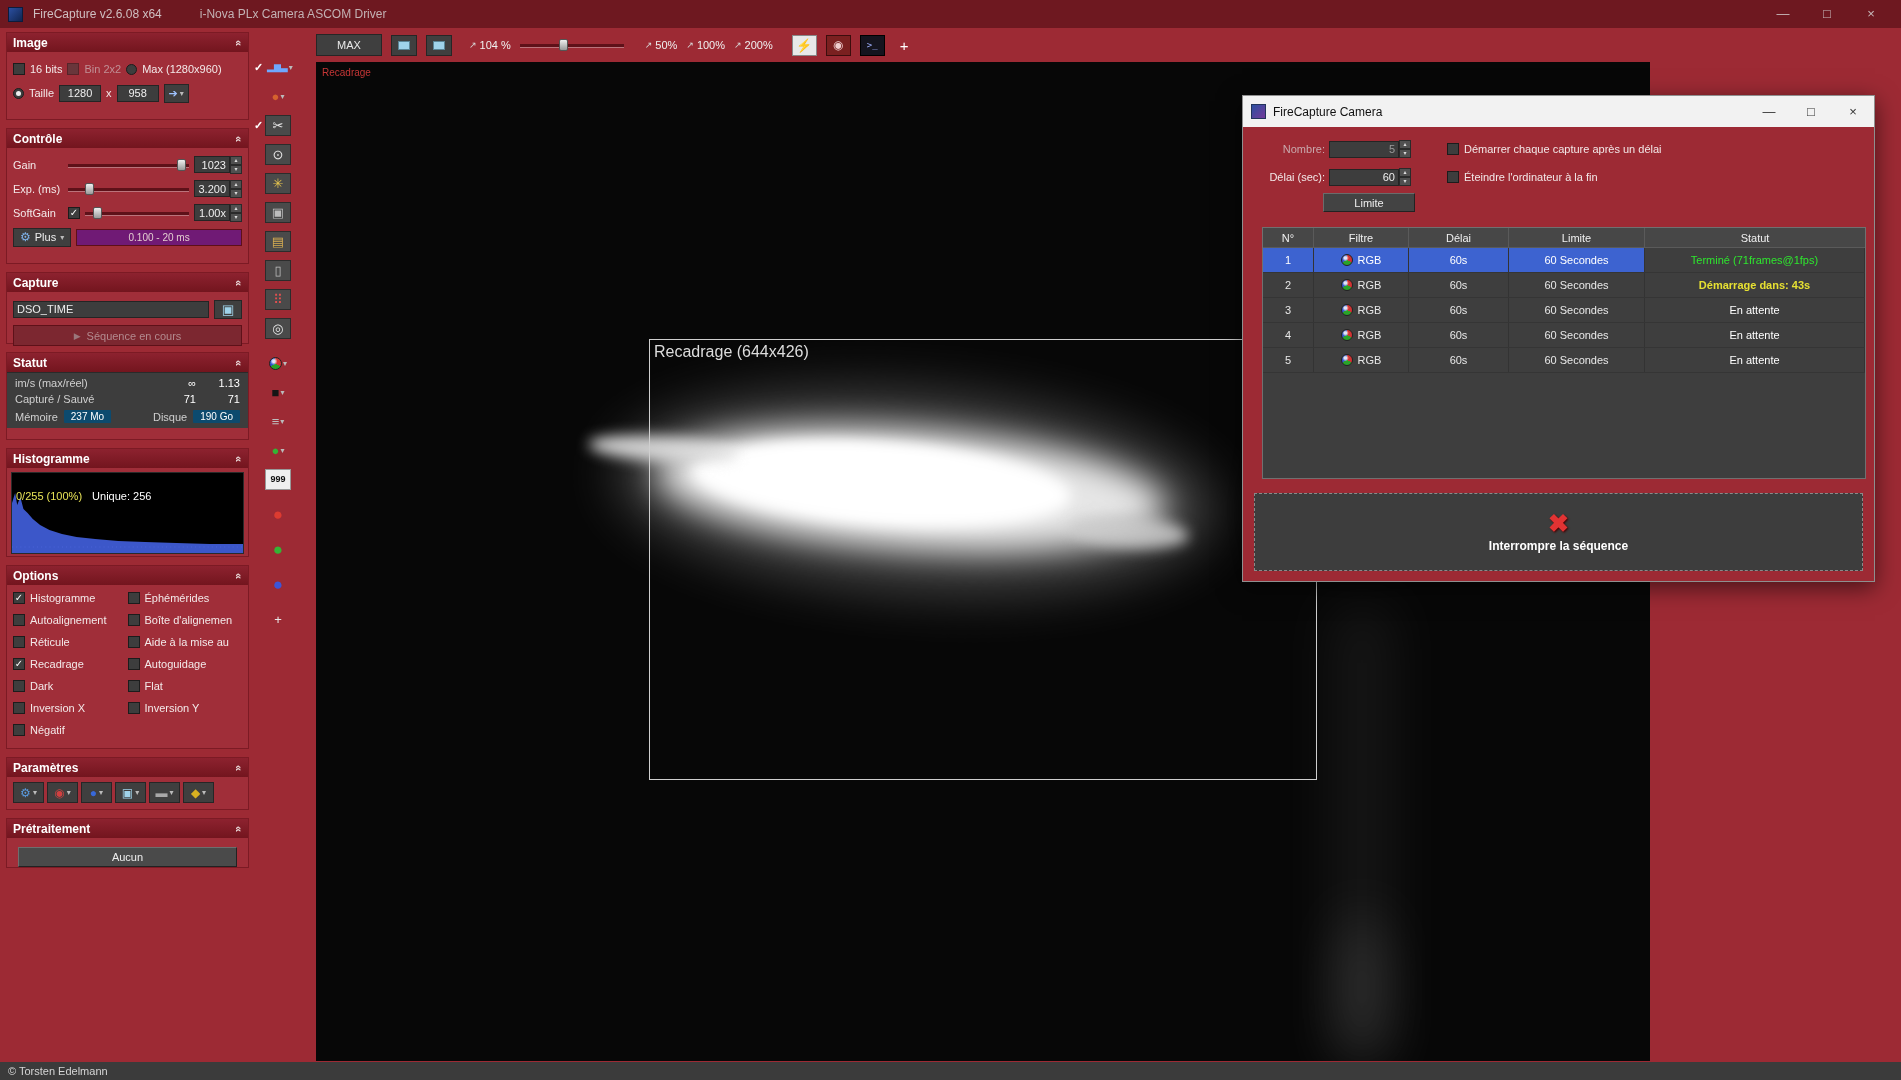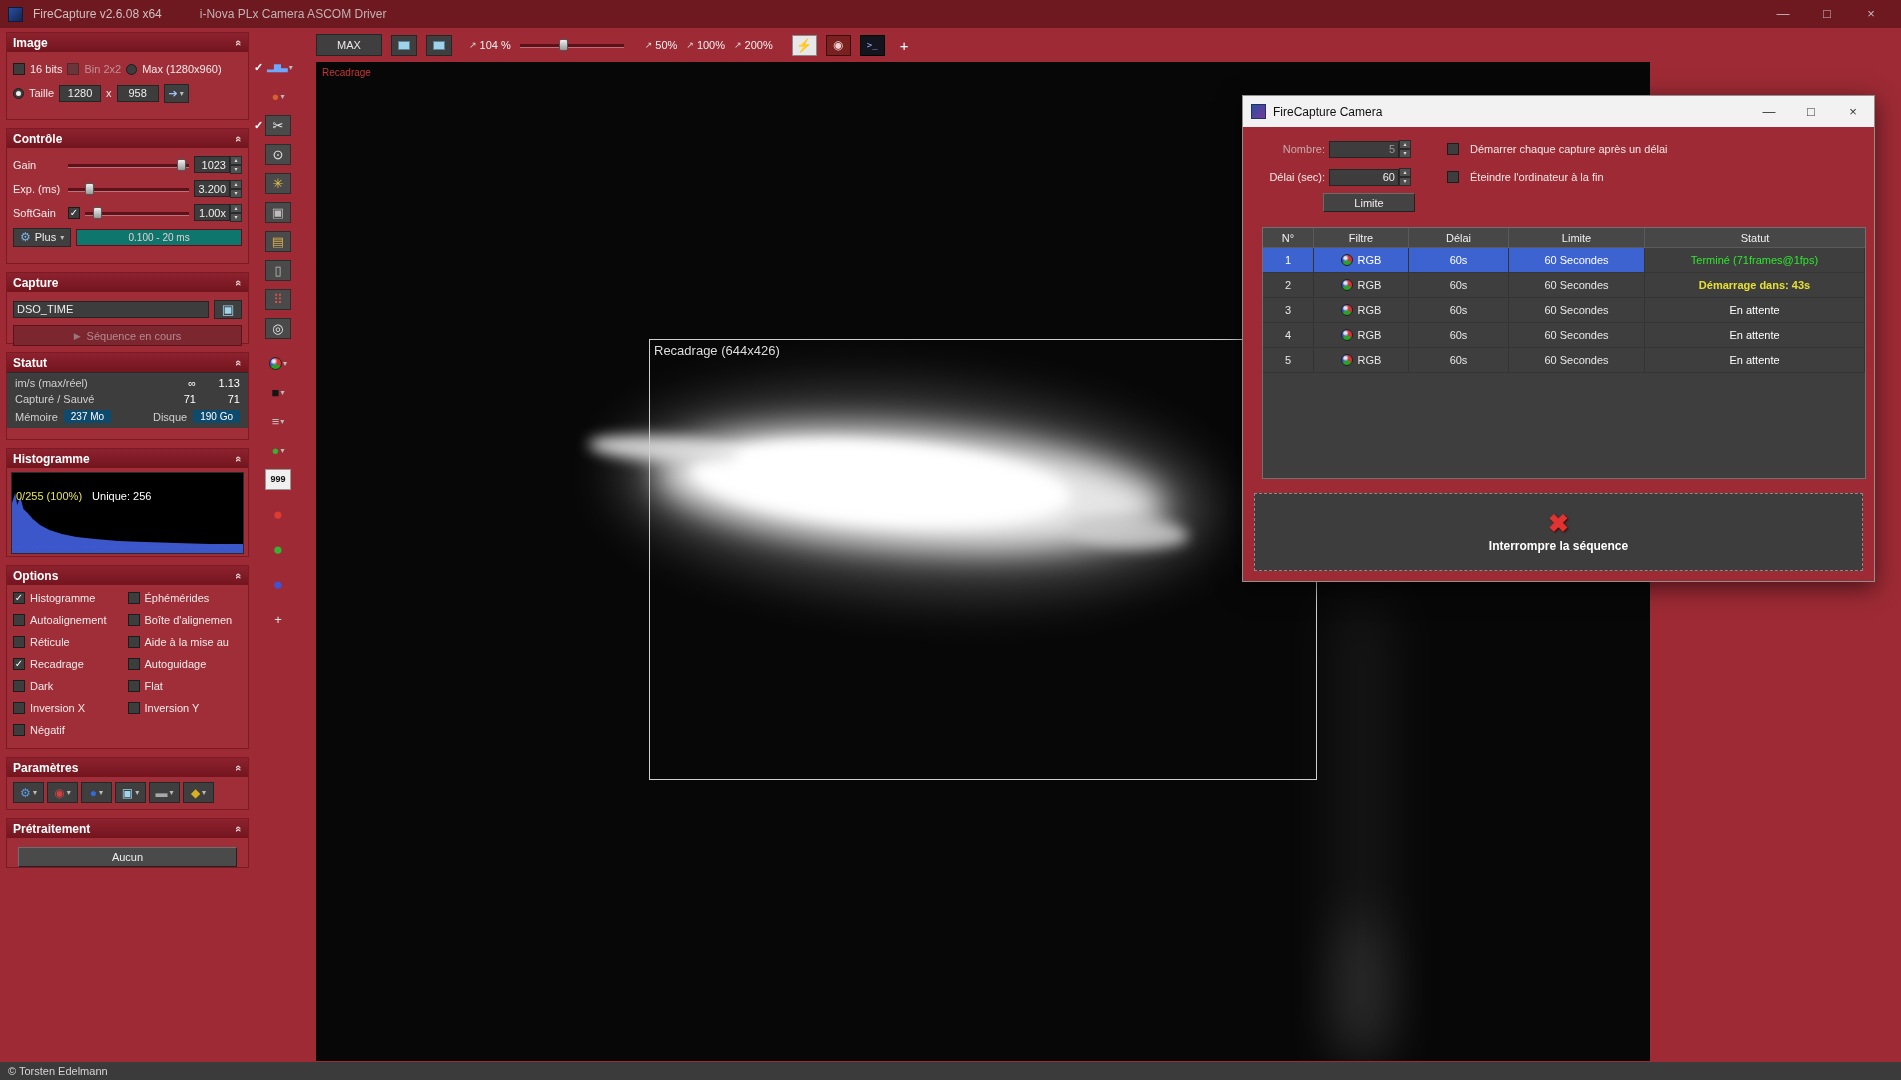--- a/index.html
+++ b/index.html
@@ -50,21 +50,21 @@
   .thumb{position:absolute;top:1px;width:9px;height:12px;background:linear-gradient(#efefef,#9a9a9a);
          border:1px solid #555;border-radius:2px}
   .spinfield{display:flex;flex:none}
   .spinfield .field{width:36px;text-align:right}
   .spin{display:flex;flex-direction:column;width:12px}
   .spin span{height:9px;background:#505050;border:1px solid #2a2a2a;font-size:6px;line-height:7px;
              text-align:center;color:#ddd;cursor:pointer}
   .plus-btn{background:#3f3f3f;border:1px solid #262626;height:19px;color:#eee;display:inline-flex;
             align-items:center;gap:4px;padding:0 6px;cursor:pointer;font-size:11px}
   .plus-btn .g2{color:#7fb2e8;font-size:12px}
-  .range-box{flex:1;height:17px;background:#0f766e;border:1px solid #5e0f18;color:#e3cdd0;
+  .range-box{flex:1;height:17px;background:#701a75;border:1px solid #5e0f18;color:#e3cdd0;
              display:flex;align-items:center;justify-content:center;font-size:10px}
 
   .cam-btn{width:28px;height:19px;background:#3f3f3f;border:1px solid #262626;color:#9fd3ea;
            display:inline-flex;align-items:center;justify-content:center;cursor:pointer;flex:none}
   .seq-btn{width:100%;height:21px;background:#7c2730;border:1px solid #5e1119;color:#b38a8f;
            display:flex;align-items:center;justify-content:center;gap:6px;margin-top:4px;font-size:11px}
   .seq-btn .g2{font-size:9px;color:#9b767b}
 
   .stat-body{background:#3d3d3d;border-top:1px solid #2a2a2a;padding:2px 0}
   .srow{display:grid;grid-template-columns:1fr 44px 44px;padding:2px 8px;color:#cfcfcf;align-items:center}
@@ -128,38 +128,38 @@
             display:flex;align-items:center;justify-content:center;cursor:pointer}
   .con-btn{width:25px;height:21px;background:#14141e;border:1px solid #000;color:#9fb0ff;
            font-family:"DejaVu Sans Mono",monospace;font-size:9px;display:flex;align-items:center;
            justify-content:center;cursor:pointer}
   .plus-lbl{color:#fff;font-size:15px;cursor:pointer;margin-left:6px}
 
   
   .image-area{position:absolute;left:316px;top:62px;width:1334px;height:999px;background:#070707;overflow:hidden}
   .recad-lbl{position:absolute;left:6px;top:5px;color:#c63636;font-size:10px}
   .crop-rect{position:absolute;left:333px;top:277px;width:668px;height:441px;border:1px solid #cfcfcf}
-  .crop-lbl{position:absolute;left:4px;top:3px;color:#ddd;font-size:13px}
+  .crop-lbl{position:absolute;left:4px;top:3px;color:#ddd;font-size:16px}
 
   
   .dialog{position:absolute;left:1242px;top:95px;width:633px;height:487px;background:#9d2a34;
           border:1px solid #8f8f8f;box-shadow:0 6px 22px rgba(0,0,0,.55);z-index:40}
   .dlg-tb{height:31px;background:#f2f2f2;display:flex;align-items:center;padding:0 0 0 8px;gap:7px}
   .dlg-icon{width:15px;height:15px;background:linear-gradient(135deg,#2b4fa0,#743a9a);border:1px solid #22345c}
   .dlg-title{color:#111;font-size:12px}
   .dlg-controls{margin-left:auto;display:flex}
   .dc{width:42px;text-align:center;line-height:31px;color:#333;font-size:13px;cursor:pointer}
   .dlg-body{position:relative;height:454px}
   .frow{position:absolute;left:0;width:100%;display:flex;align-items:center;height:20px}
   .flabel{width:82px;text-align:right;margin-right:4px;white-space:nowrap}
   .dim2{color:#c9a9ad}
   .dimval{color:#9a9a9a}
   .fr-field{width:70px;text-align:right}
   .ck-gap{margin-left:36px}
-  .dlbl{color:#f2e8e8;margin-left:11px;white-space:nowrap}
+  .dlbl{color:#f2e8e8;margin-left:5px;white-space:nowrap}
   .limite-btn{position:absolute;left:80px;top:66px;width:92px;height:19px;background:#434343;
               border:1px solid #6b6b6b;border-bottom-color:#222;border-right-color:#222;color:#eee;
               font-size:11px;cursor:pointer;font-family:inherit}
   .atable{position:absolute;left:19px;top:100px;width:604px;height:252px;background:#3e3e3e;border:1px solid #707070}
   .thead,.trow{display:grid;grid-template-columns:51px 95px 100px 136px 1fr}
   .thead{height:20px;background:#474747;border-bottom:1px solid #5a5a5a}
   .th{display:flex;align-items:center;justify-content:center;color:#f0f0f0;border-right:1px solid #5a5a5a;font-size:11px}
   .trow{height:25px;border-bottom:1px solid #353535;cursor:pointer}
   .tc{display:flex;align-items:center;justify-content:center;color:#e8e8e8;border-right:1px solid #333;
       gap:5px;font-size:11px;white-space:nowrap;overflow:hidden}

